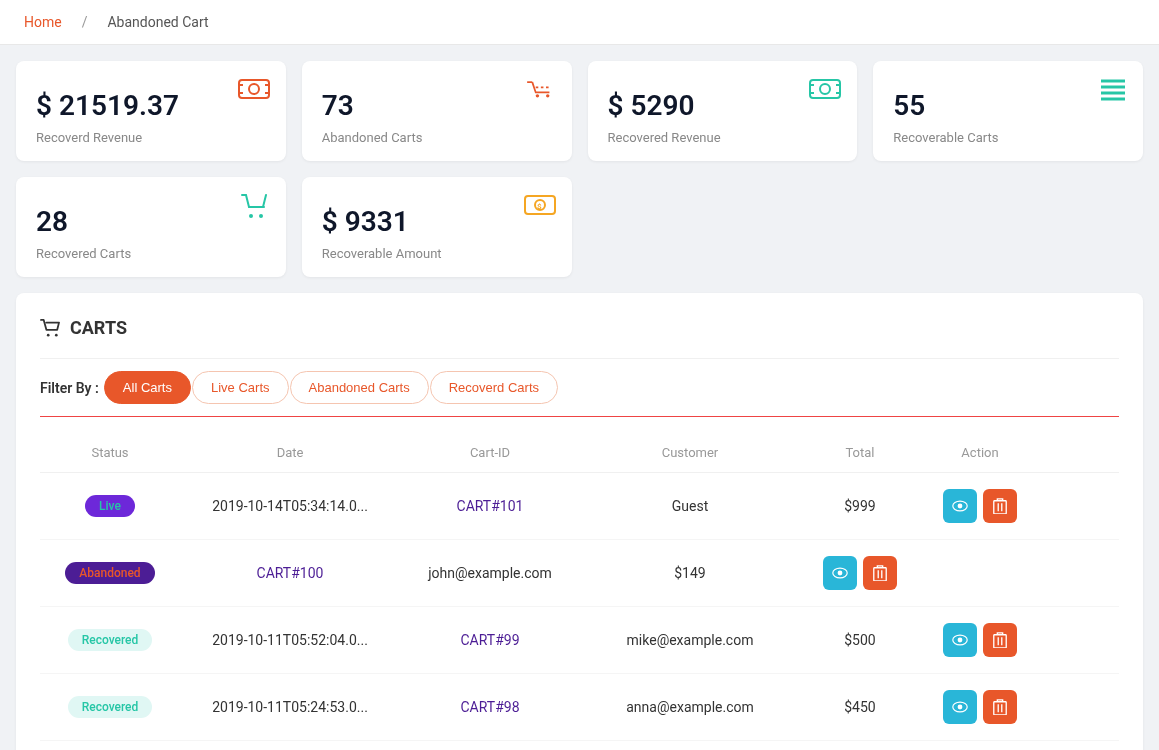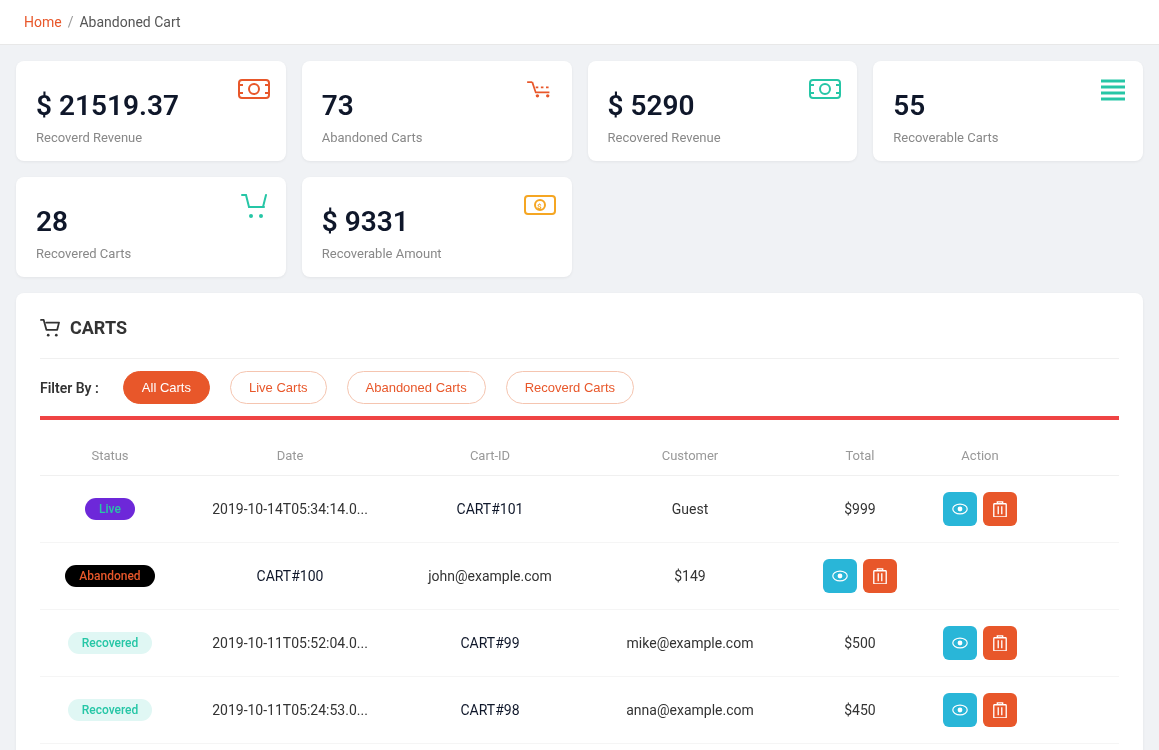--- a/index.html
+++ b/index.html
@@ -4,21 +4,21 @@
   <style>
     * { box-sizing: border-box; margin: 0; padding: 0; }
     body { font-family: -apple-system, BlinkMacSystemFont, 'Segoe UI', Roboto, sans-serif; background: #f0f2f5; color: #333; font-size: 14px; }
 
     .breadcrumb-bar {
       background: #fff;
       padding: 14px 24px;
       border-bottom: 1px solid #e8e8e8;
       display: flex;
       align-items: center;
-      gap: 6px;
+      gap: 20px;
     }
     .breadcrumb-home { color: #e8572a; text-decoration: none; }
     .breadcrumb-sep { color: #999; }
     .breadcrumb-current { color: #555; }
 
     .stats-section {
       padding: 16px;
       background: #f0f2f5;
     }
 
@@ -80,24 +80,24 @@
       gap: 10px;
       font-size: 18px;
       font-weight: 700;
       color: #333;
       margin-bottom: 20px;
     }
 
     .filter-bar {
       display: flex;
       align-items: center;
-      gap: 20px;
+      gap: 1px;
       padding: 12px 0;
       border-top: 1px solid #f0f0f0;
-      border-bottom: 4px solid #ef4444;
+      border-bottom: 1px solid #ef4444;
       margin-bottom: 20px;
     }
     .filter-label {
       font-weight: 600;
       color: #333;
       margin-right: 4px;
     }
     .filter-btn {
       padding: 8px 18px;
       border-radius: 20px;
@@ -139,24 +139,24 @@
     .table-row > div { text-align: center; }
 
     .status-badge {
       display: inline-block;
       padding: 4px 14px;
       border-radius: 12px;
       font-size: 12px;
       font-weight: 500;
     }
     .status-live { background: #6d28d9; color: #26c6a6; }
-    .status-abandoned { background: #000000; color: #e8572a; }
+    .status-abandoned { background: #4c1d95; color: #e8572a; }
     .status-recovered { background: #e0f7f4; color: #26c6a6; }
 
-    .cart-link { color: #0f172a; text-decoration: none; }
+    .cart-link { color: #4c1d95; text-decoration: none; }
 
     .action-btns { display: flex; gap: 6px; justify-content: center; }
     .action-btn {
       width: 34px;
       height: 34px;
       border-radius: 6px;
       border: none;
       cursor: pointer;
       display: flex;
       align-items: center;

